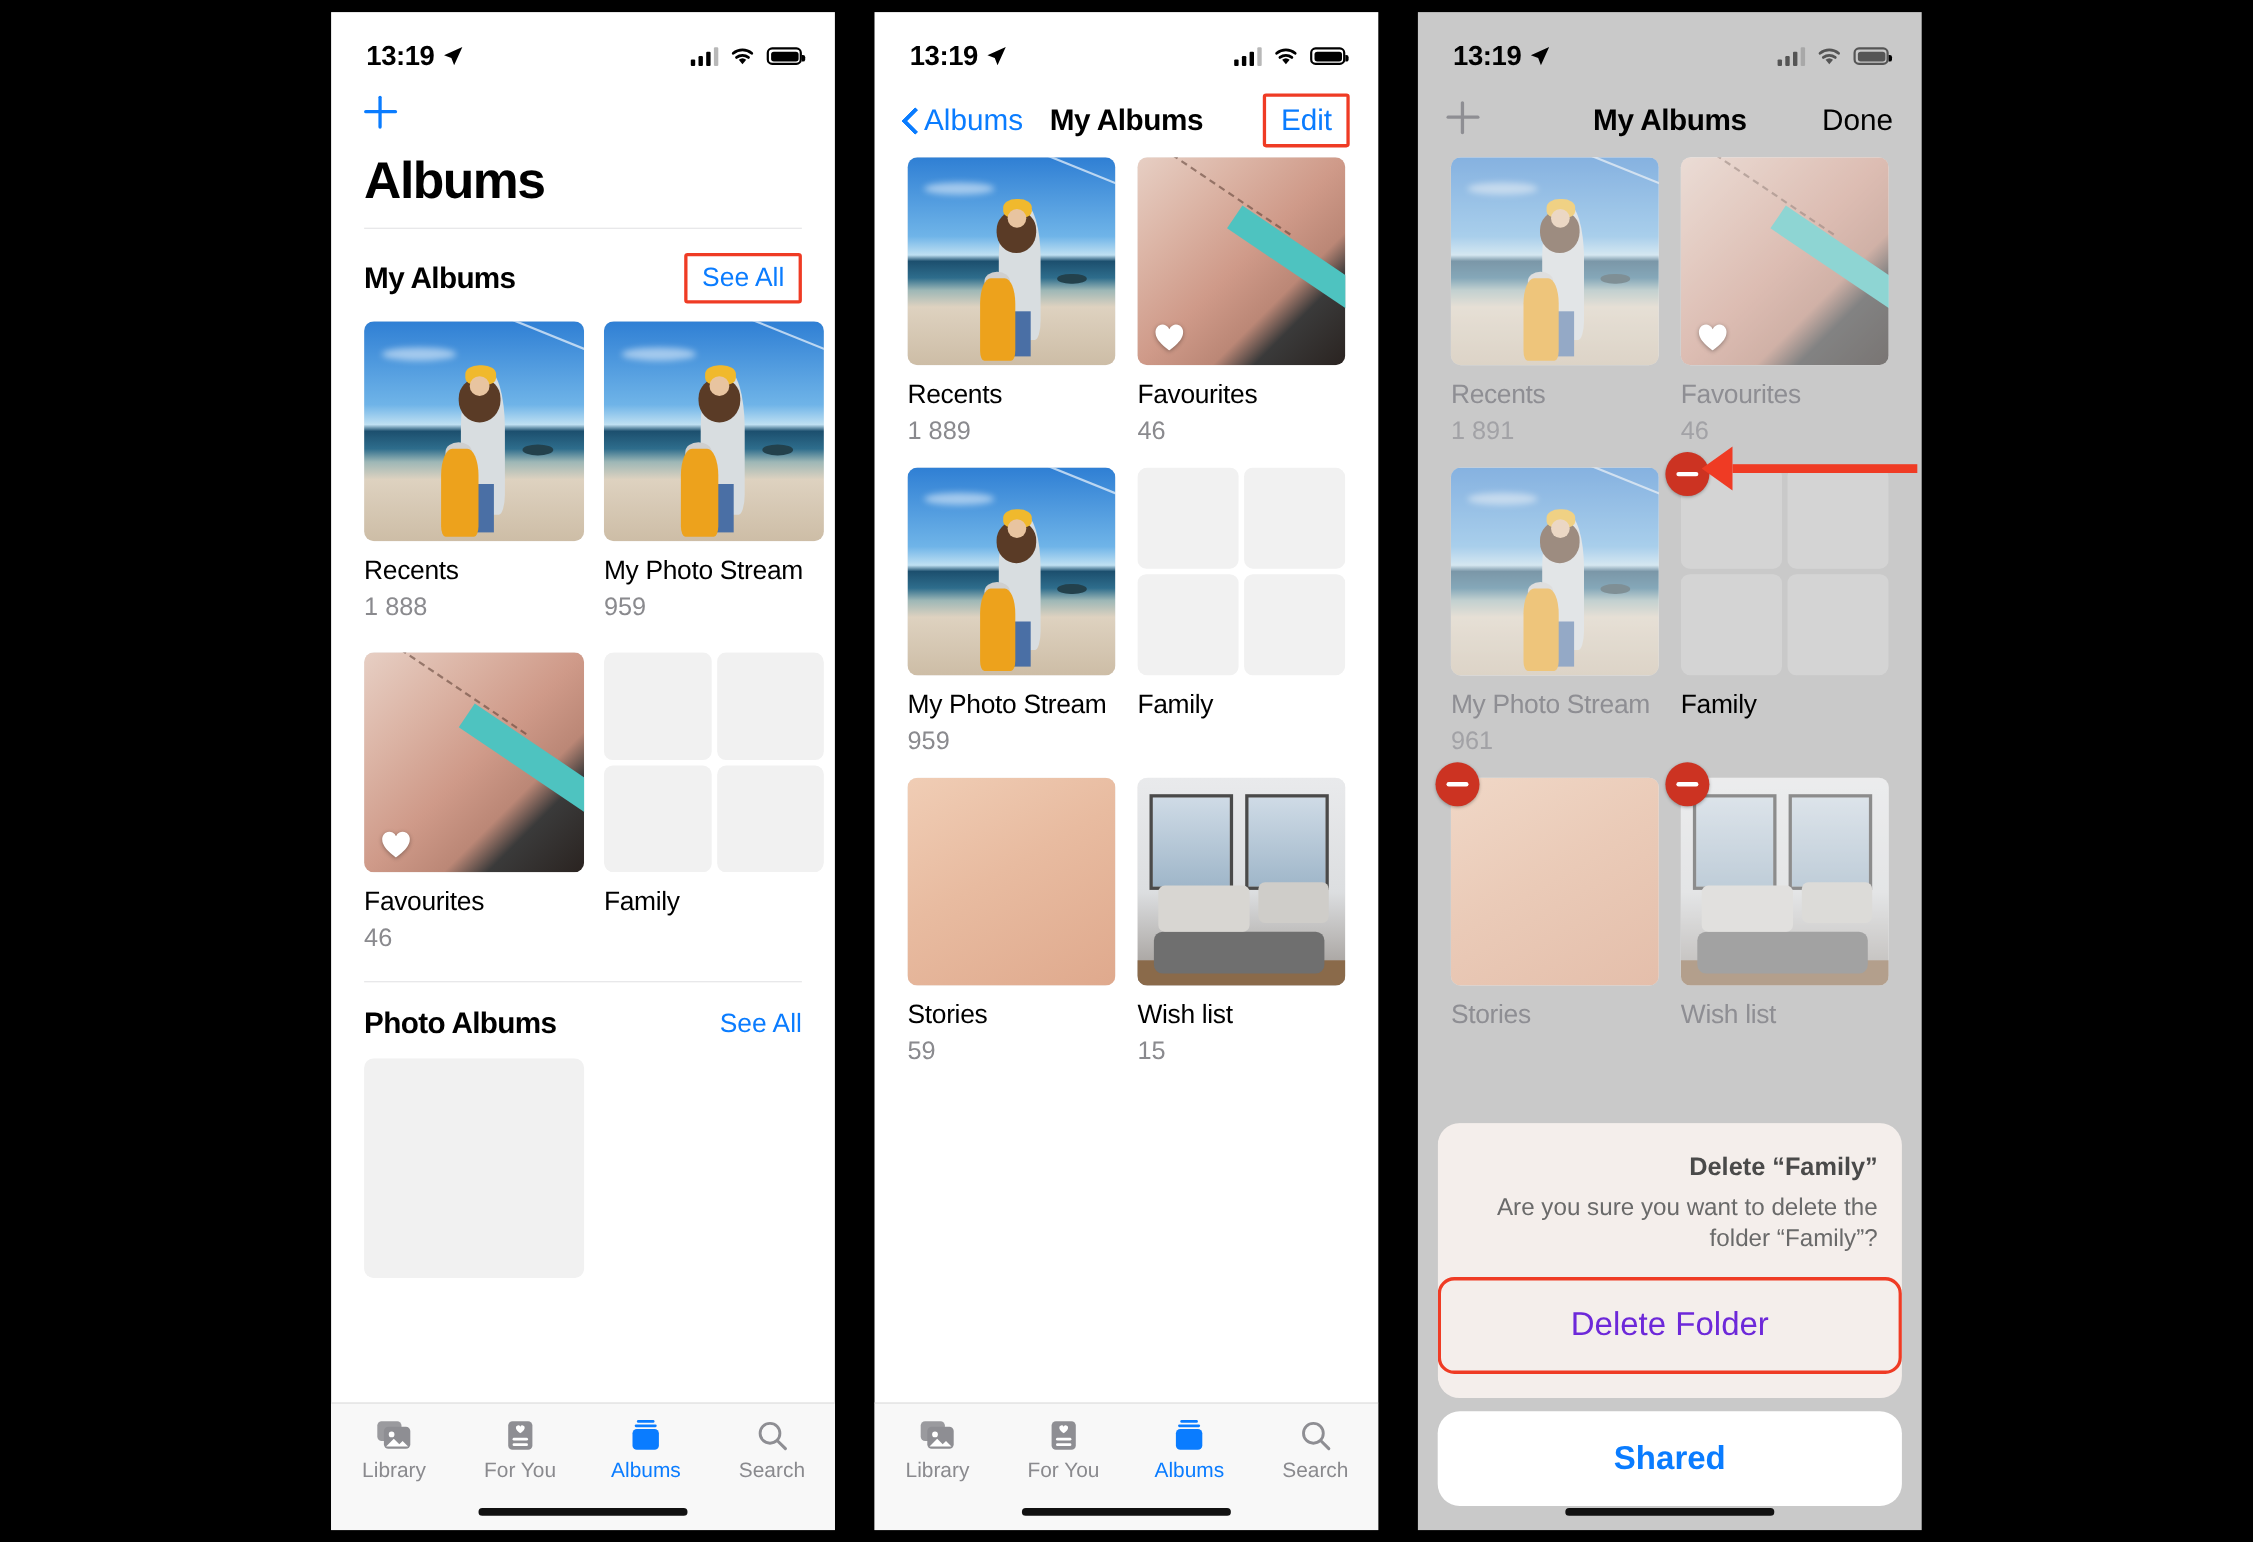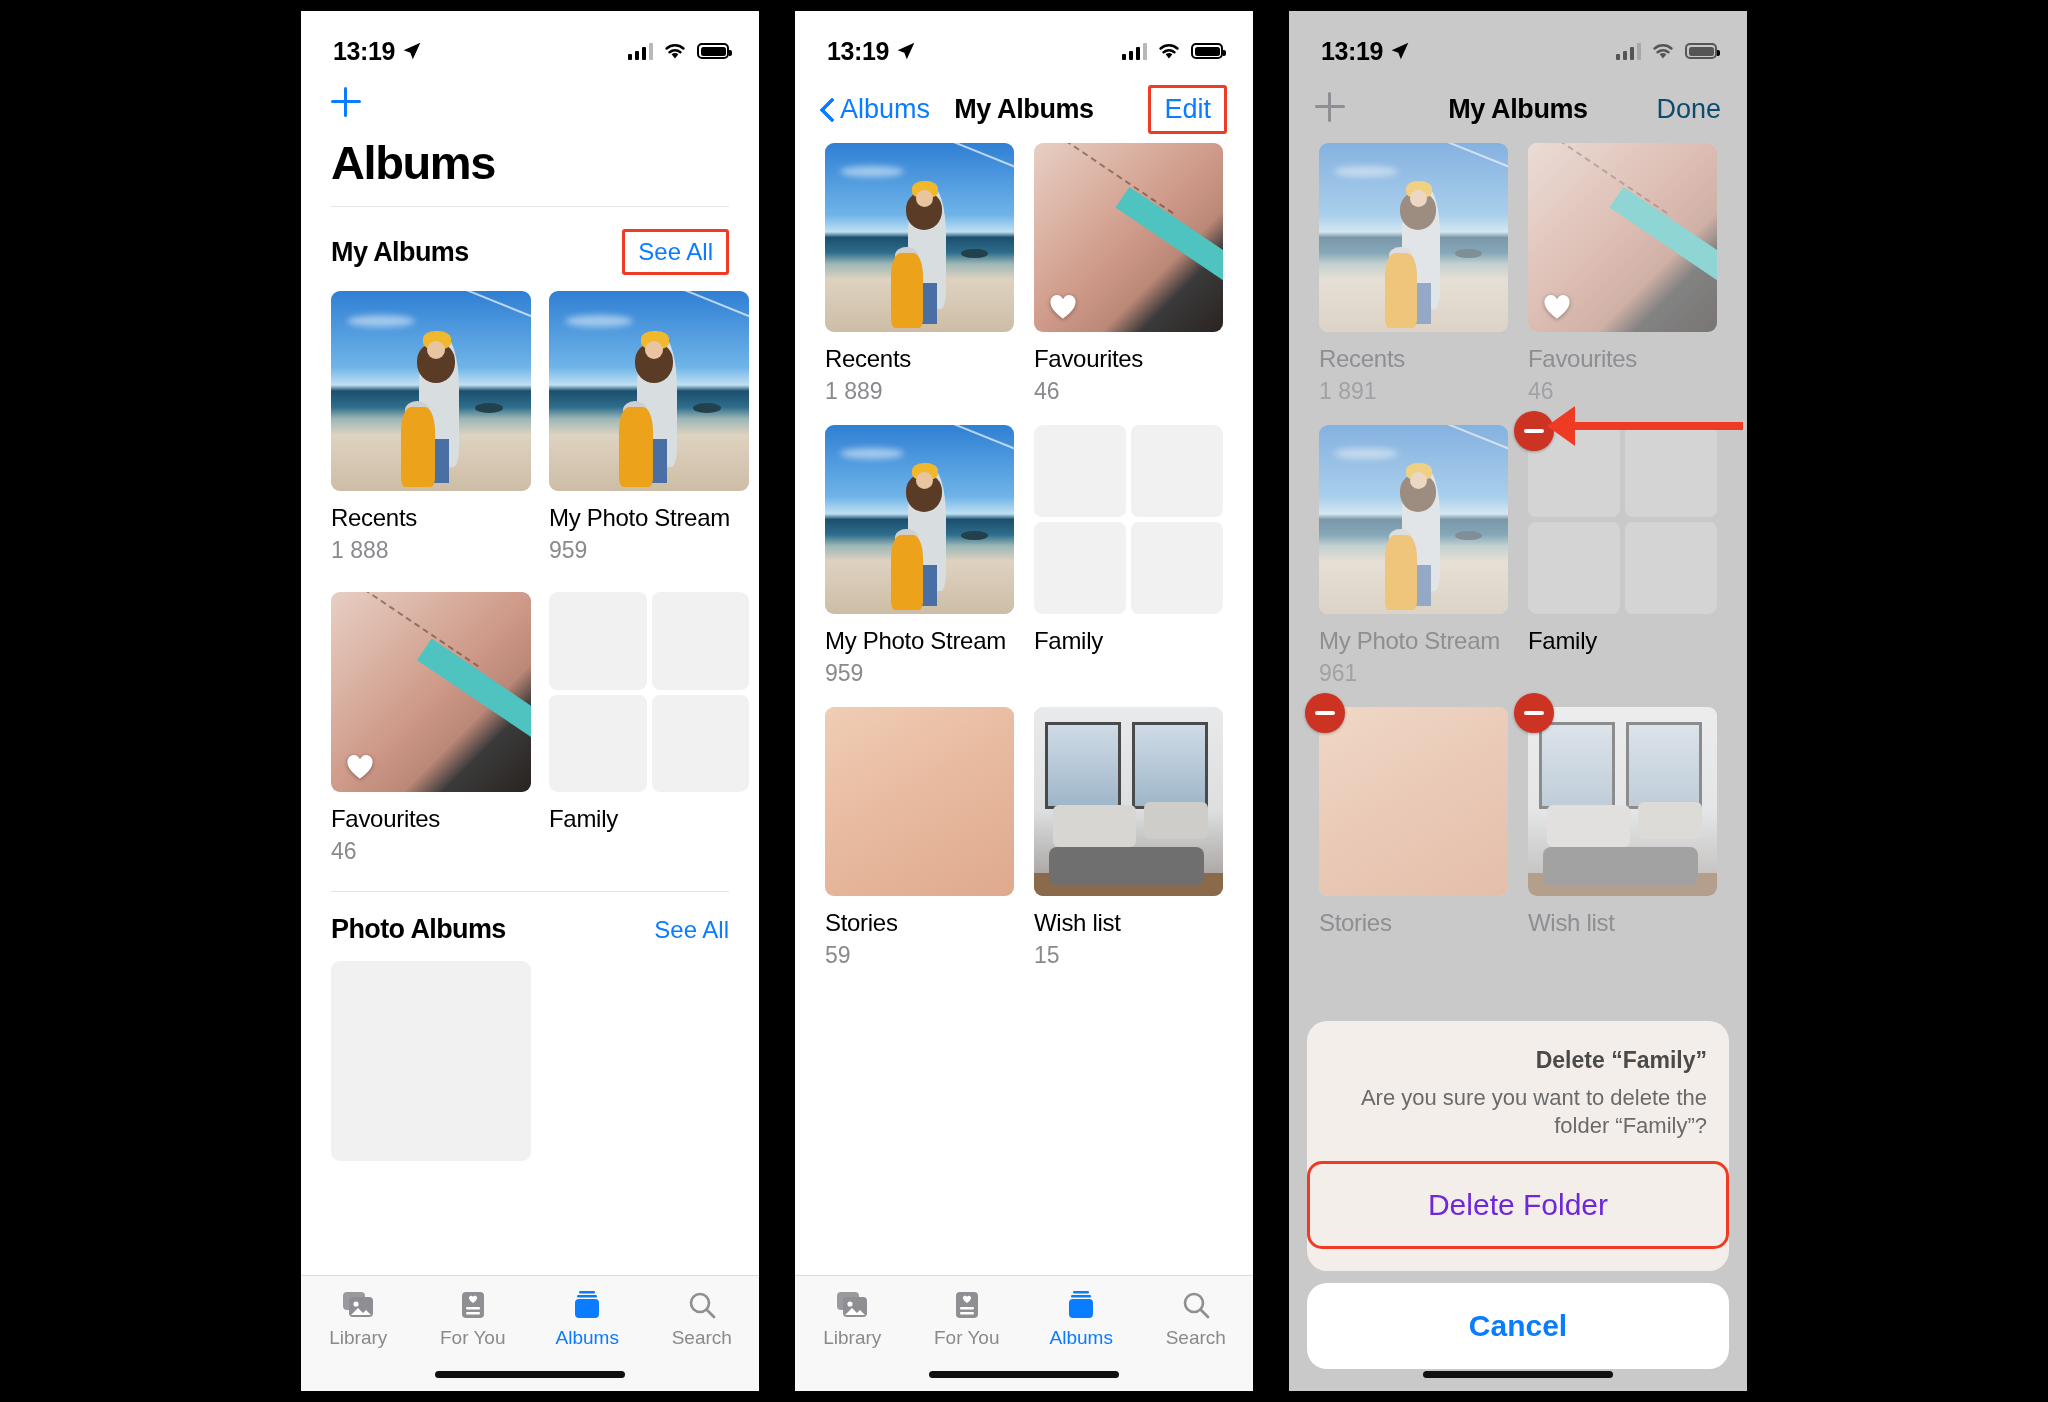--- a/index.html
+++ b/index.html
@@ -50,21 +50,21 @@
 
   .bigtitle { font-size: 47px; font-weight: 800; letter-spacing:-1.4px; padding: 14px 30px 16px; }
 
   .navbar { display:flex; align-items:center; padding: 16px 26px 14px; position:relative; height:70px; }
   .nav-back { display:flex; align-items:center; gap:6px; color:#0a7cff; font-size:27px; }
   .chev { width:13px; height:22px; position:relative; display:inline-block; }
   .chev::before{ content:''; position:absolute; left:2px; top:3px; width:14px; height:14px;
       border-left:4px solid #0a7cff; border-bottom:4px solid #0a7cff; transform:rotate(45deg); border-radius:1px; }
   .nav-title { position:absolute; left:0; right:0; text-align:center; font-size:27px; font-weight:700; letter-spacing:-0.4px; }
   .nav-right { margin-left:auto; color:#0a7cff; font-size:27px; z-index:2; }
-  .dim .nav-right { color:#0c4a6e; }
+  .dim .nav-right { color:#000000; }
   .hl-box { border: 3px solid #ef3b24; padding: 6px 13px; border-radius: 3px; }
 
   
   .divider { height:1px; background:#e3e3e5; margin:0 30px; }
   .sechead { display:flex; align-items:center; justify-content:space-between; padding: 22px 30px 16px; }
   .sechead h2 { font-size:27px; font-weight:800; letter-spacing:-0.6px; }
   .seeall { color:#0a7cff; font-size:24px; }
 
   
   .scrollrow { display:flex; gap:18px; padding:0 30px; }
@@ -622,19 +622,19 @@
 
     <div class="alert-wrap">
       <div class="alert">
         <div class="alert-head">
           <div class="alert-title">Delete “Family”</div>
           <div class="alert-msg">Are you sure you want to delete the folder “Family”?</div>
         </div>
         <div class="alert-btn destructive hl">Delete Folder</div>
         <div class="alert-partial"></div>
       </div>
-      <div class="cancelbtn">Cancel</div>
+      <div class="cancelbtn">Shared</div>
     </div>
 
     <div class="homebar"></div>
   </div>
 
 </div>
 
 </body></html>

